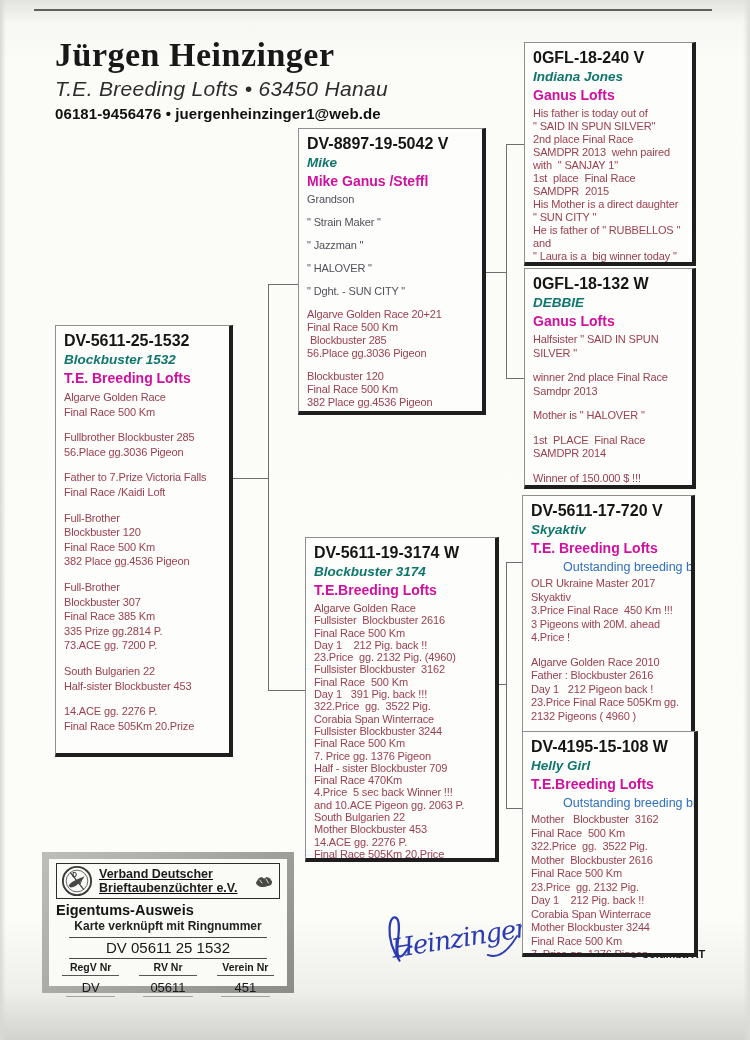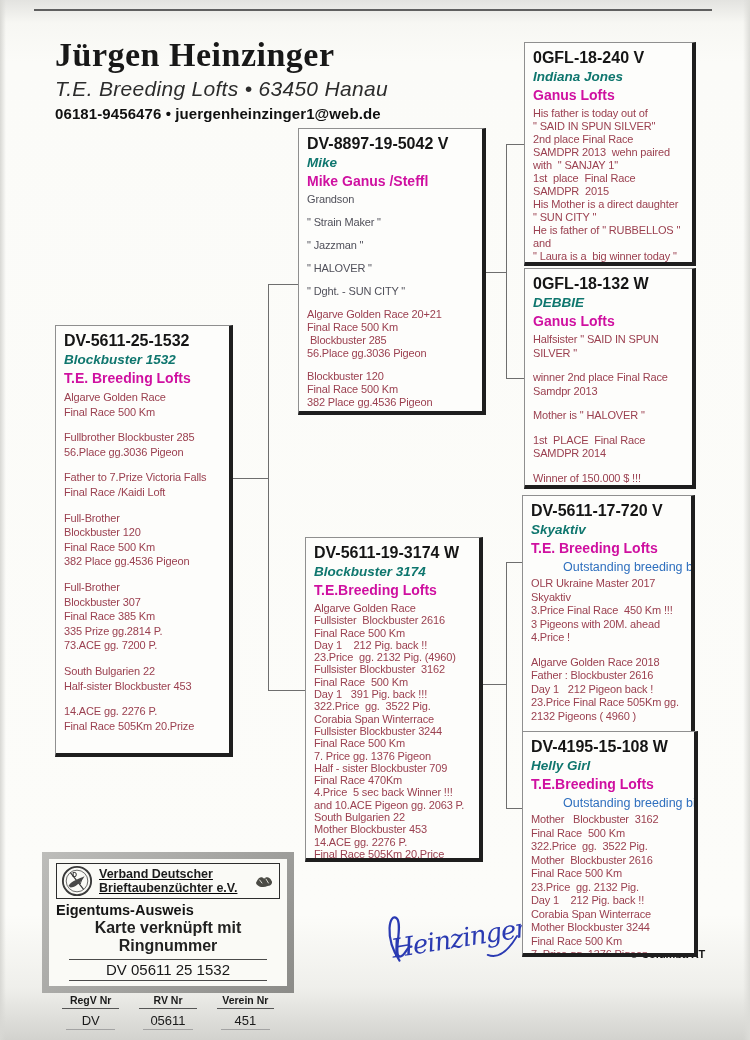--- a/index.html
+++ b/index.html
@@ -27,41 +27,41 @@
   .ring{font-size:16px;font-weight:bold;color:#151515;margin-bottom:2px;white-space:pre;}
   .pname{font-size:13.5px;font-weight:bold;font-style:italic;color:#0f766e;margin-bottom:3px;white-space:pre;}
   .loft{font-size:14px;font-weight:bold;color:#cf10a0;margin-bottom:4px;white-space:pre;}
   .note{font-size:12.5px;color:#2e6fbe;margin-bottom:3px;white-space:pre;margin-left:32px;}
   .ln{font-size:11px;line-height:13.5px;color:#9b4050;white-space:pre;letter-spacing:-.15px;}
   .ln.dark{color:#50505a;}
   .bl{height:11px;}
 
   .b1{left:55px;top:325px;width:178px;height:432px;}  .b1 .ln{line-height:14.6px;}
   .b2{left:298px;top:128px;width:188px;height:287px;} .b2 .ln{line-height:13px;} .b2 .bl{height:10px;}
-  .b3{left:305px;top:537px;width:178px;height:325px;} .b3 .ln{line-height:12.3px;}
+  .b3{left:305px;top:537px;width:194px;height:325px;} .b3 .ln{line-height:12.3px;}
   .b4{left:524px;top:42px;width:172px;height:224px;}  .b4 .ln{line-height:13px;}
   .b5{left:524px;top:268px;width:172px;height:221px;} .b5 .bl{height:11px;}
   .b6{left:522px;top:495px;width:173px;height:243px;}
   .b7{left:522px;top:731px;width:176px;height:226px;z-index:5;}
 
   
   .cl{position:absolute;background:#6e6e6e;}
   .cl.h{height:1px;} .cl.v{width:1px;}
 
   
   .cert{position:absolute;left:42px;top:852px;width:252px;height:141px;box-sizing:border-box;
     background:linear-gradient(135deg,#bdbdba,#8b8b88);padding:7px;}
   .cert-in{background:#fafaf6;width:100%;height:100%;box-sizing:border-box;padding:4px 7px;}
   .cert-head{border:1.5px solid #2d2d2d;display:flex;align-items:center;gap:4px;padding:2px 4px;height:36px;box-sizing:border-box;text-decoration:underline;}
   .cert-org{flex:1;font-weight:bold;font-size:12.5px;line-height:14px;color:#1c1c1c;padding-left:2px;}
   .cert-title{font-weight:bold;font-size:14.5px;color:#141414;margin-top:3px;}
-  .cert-sub{text-align:center;font-weight:bold;font-size:16px;color:#222;margin-top:1px;}
+  .cert-sub{text-align:center;font-weight:bold;font-size:12px;color:#222;margin-top:1px;}
   .cert-ring{margin:4px auto 0;width:88%;text-align:center;font-size:15px;color:#181818;
     border-top:1px solid #4a4a4a;border-bottom:1px solid #4a4a4a;padding:1px 0 2px;}
-  .cert-cols{display:flex;margin-top:13px;gap:8px;}
+  .cert-cols{display:flex;margin-top:2px;gap:8px;}
   .cert-col{flex:1;text-align:center;}
   .cert-lab{font-weight:bold;font-size:10.5px;color:#1a1a1a;border-bottom:1px solid #555;padding-bottom:2px;margin:0 6px;}
   .cert-val{font-size:13px;color:#1a1a1a;border-bottom:1px solid #a3a3a3;margin:4px 10px 0;padding-bottom:1px;}
 
   
   .sig{position:absolute;left:366px;top:888px;width:175px;height:92px;}
   .copyright{position:absolute;left:630px;top:948px;font-size:11px;font-weight:bold;color:#161616;}
 </style>
 </head>
 <body>
@@ -223,21 +223,21 @@
     <div class="pname">Skyaktiv</div>
     <div class="loft">T.E. Breeding Lofts</div>
     <div class="note">Outstanding breeding bird</div>
     <div class="lines">
         <div class="ln">OLR Ukraine Master 2017</div>
         <div class="ln">Skyaktiv</div>
         <div class="ln">3.Price Final Race  450 Km !!!</div>
         <div class="ln">3 Pigeons with 20M. ahead</div>
         <div class="ln">4.Price !</div>
         <div class="bl"></div>
-        <div class="ln">Algarve Golden Race 2018</div>
+        <div class="ln">Algarve Golden Race 2010</div>
         <div class="ln">Father : Blockbuster 2616</div>
         <div class="ln">Day 1   212 Pigeon back !</div>
         <div class="ln">23.Price Final Race 505Km gg.</div>
         <div class="ln">2132 Pigeons ( 4960 )</div>
       </div>
   </div>
 
   <div class="pbox b7">
     <div class="ring">DV-4195-15-108 W</div>
     <div class="pname">Helly Girl</div>

